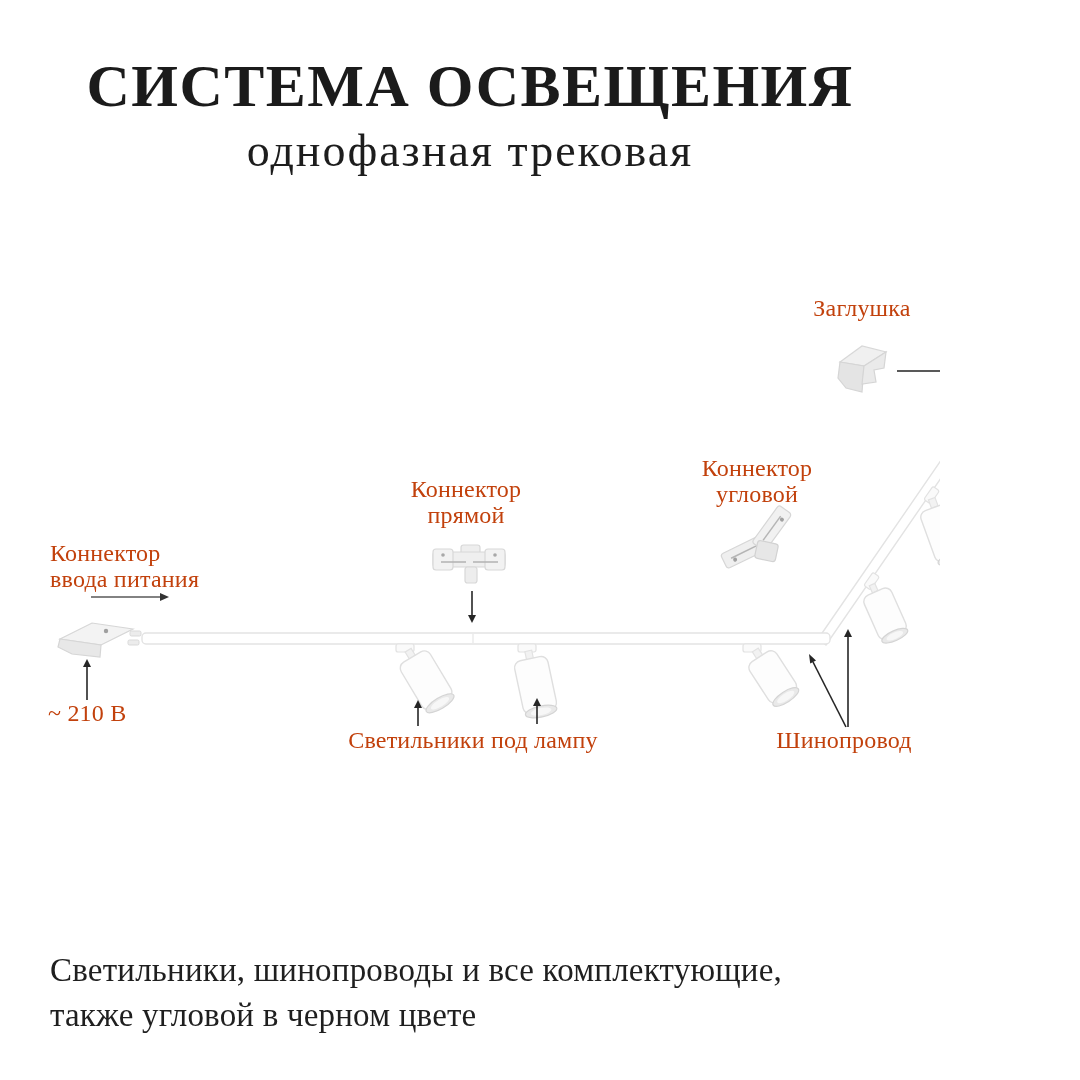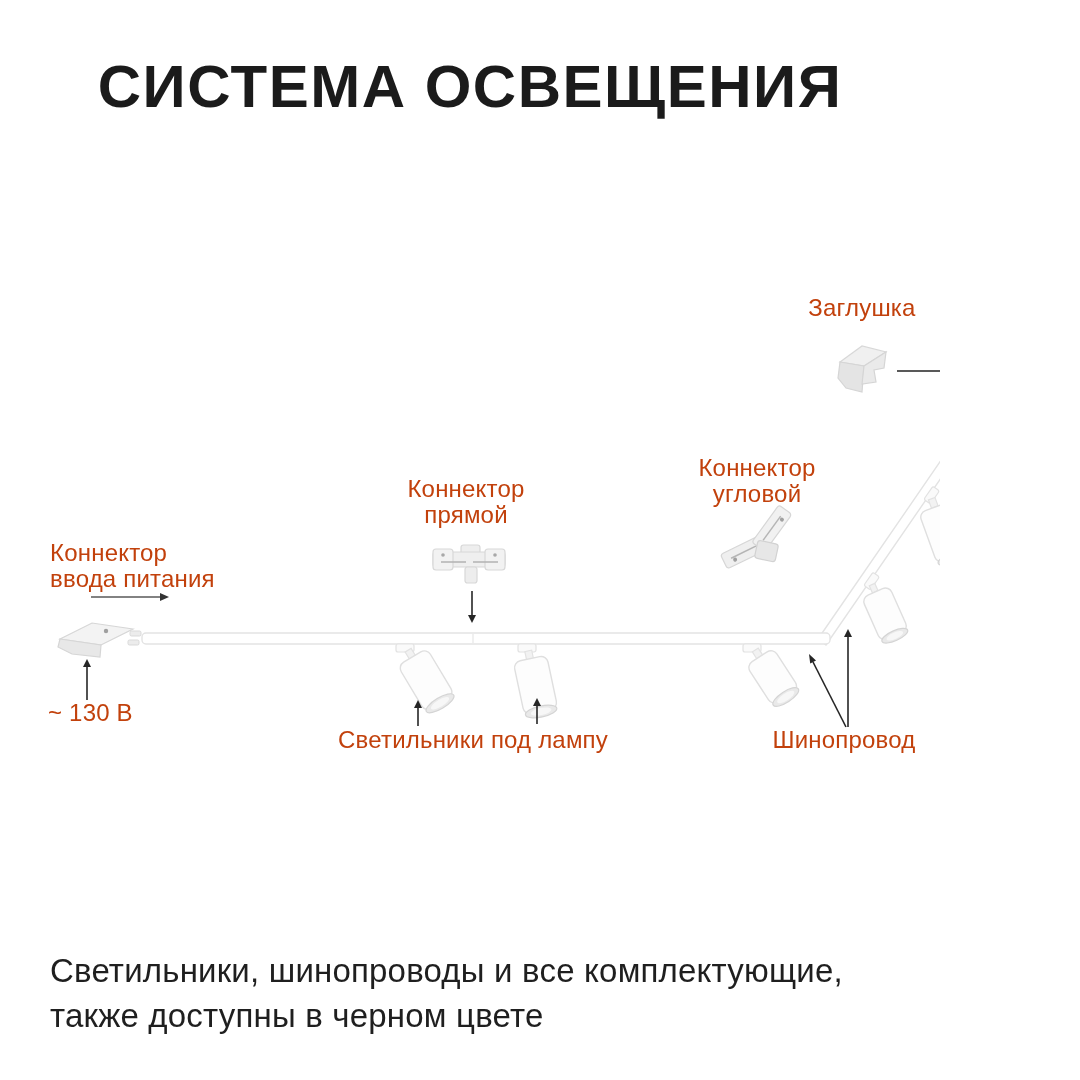--- a/index.html
+++ b/index.html
@@ -4,20 +4,21 @@
 <style>
   * { margin: 0; padding: 0; box-sizing: border-box; }
   html, body { background: #ffffff; }
   body { font-family: "Liberation Sans", sans-serif; color: #1f1f1f; }
   .page {
     position: relative;
     width: 940px;
     height: 1080px;
     background: #ffffff;
     overflow: hidden;
+    font-family: Liberation Serif, serif;
   }
   .title {
     position: absolute;
     left: 0; right: 0;
     top: 52px;
     text-align: center;
     font-size: 60px;
     font-weight: 700;
     letter-spacing: 1.5px;
     color: #1b1b1b;
@@ -58,20 +59,21 @@
     color: #1f1f1f;
     white-space: pre-line;
   }
 </style>
 </head>
 <body>
 
 <div class="page">
 
   <div class="title">СИСТЕМА ОСВЕЩЕНИЯ</div>
+  <div class="subtitle">однофазная трековая</div>
 
   <svg class="diagram-svg" viewBox="0 0 1080 1080">
 
     <polygon points="818,639 1006,366 1014,372 826,645" fill="#ffffff" stroke="#e3e3e3" stroke-width="1.4"></polygon>
 
     <rect x="142" y="633" width="688" height="11" rx="4" fill="#ffffff" stroke="#e3e3e3" stroke-width="1.4"></rect>
     <line x1="473" y1="634" x2="473" y2="643" stroke="#ebebeb" stroke-width="1.5"></line>
 
     <g transform="translate(405,645)">
       <rect x="-9" y="-1" width="18" height="8" rx="2" fill="#fafafa" stroke="#e2e2e2" stroke-width="1.2"></rect>
@@ -218,22 +220,22 @@
 
   <div class="label centered" style="left:757px; top:455px;">Коннектор
 угловой</div>
 
   <div class="label centered" style="left:466px; top:476px;">Коннектор
 прямой</div>
 
   <div class="label" style="left:50px; top:540px;">Коннектор
 ввода питания</div>
 
-  <div class="label" style="left:48px; top:700px;">~ 130 В</div>
+  <div class="label" style="left:48px; top:700px;">~ 210 В</div>
 
   <div class="label centered" style="left:473px; top:727px;">Светильники под лампу</div>
 
   <div class="label centered" style="left:844px; top:727px;text-align:right;">Шинопровод</div>
 
   <div class="footer-note">Светильники, шинопроводы и все комплектующие,
-также доступны в черном цвете</div>
+также угловой в черном цвете</div>
 
 </div>
 
 </body></html>

